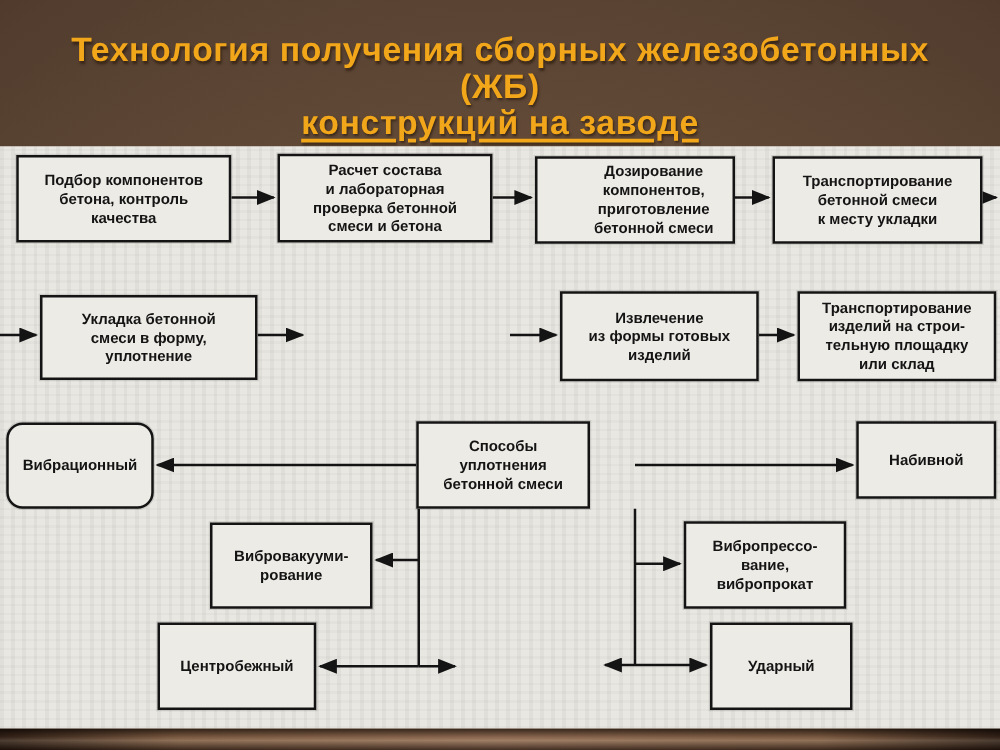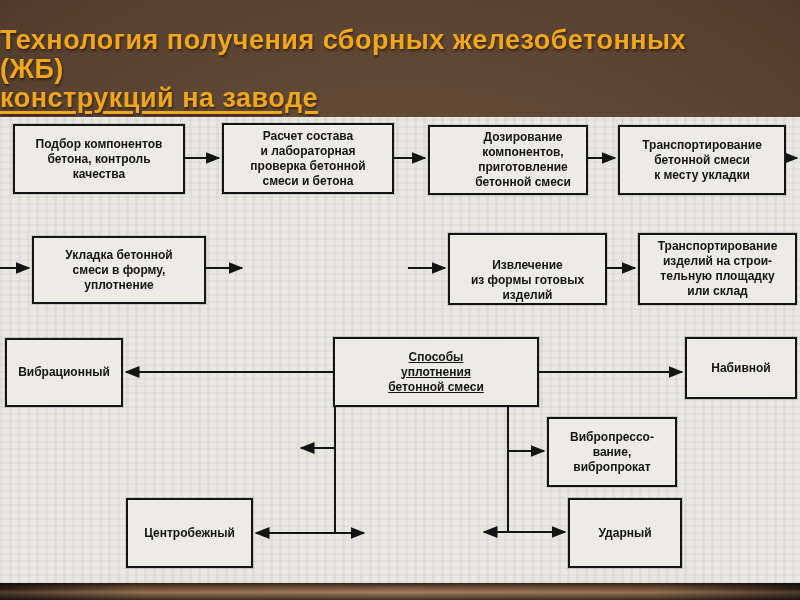--- a/index.html
+++ b/index.html
@@ -2,21 +2,21 @@
 <html><head>
 <meta charset="utf-8">
 <style>
   html,body{margin:0;padding:0;background:#1a1a1a;}
   .slide{
     position:relative;width:800px;height:600px;overflow:hidden;
     font-family:"Liberation Sans","DejaVu Sans",sans-serif;
     background:radial-gradient(ellipse 130% 190% at 50% 112%, #81614a 0%, #6b513c 38%, #523d2e 68%, #2c1f17 100%);
   }
   .title-band{position:absolute;left:0;top:0;width:800px;height:117px;
-    display:flex;flex-direction:column;align-items:flex-start;justify-content:flex-start;
+    display:flex;flex-direction:column;align-items:center;justify-content:flex-start;
     padding-top:26px;box-sizing:border-box;}
   .title-line{
     color:#F2A71B;font-weight:bold;font-size:27px;line-height:29px;
     text-shadow:1px 2px 2px rgba(30,15,0,.55);letter-spacing:.5px;white-space:nowrap;}
   .title-line.u{text-decoration:underline;text-decoration-thickness:3px;text-underline-offset:4px;}
   .paper{
     position:absolute;left:0;top:117px;width:800px;height:466px;
     background-color:#E9E7E2;
     background-image:
       repeating-linear-gradient(90deg, rgba(110,110,100,.07) 0 3px, rgba(0,0,0,0) 3px 9px),
@@ -100,42 +100,46 @@
       <div class="lbl">Транспортирование
 бетонной смеси
 к месту укладки</div>
     </div>
 
     <div class="box" style="left:32px;top:119px;width:174px;height:68px;">
       <div class="lbl">Укладка бетонной
 смеси в форму,
 уплотнение</div>
     </div>
-    <div class="box" style="left:448px;top:116px;width:159px;height:72px;align-items:flex-end;">
+    <div class="box" style="left:448px;top:116px;width:159px;height:72px;">
       <div class="lbl">Извлечение
 из формы готовых
 изделий</div>
     </div>
     <div class="box" style="left:638px;top:116px;width:159px;height:72px;">
       <div class="lbl">Транспортирование
 изделий на строи-
 тельную площадку
 или склад</div>
     </div>
 
-    <div class="box" style="left:5px;top:221px;width:118px;height:69px;">
+    <div class="box" style="left:5px;top:221px;width:118px;height:69px;border-radius:13px;">
       <div class="lbl">Вибрационный</div>
     </div>
-    <div class="box" style="left:333px;top:220px;width:206px;height:70px;text-decoration:underline;">
+    <div class="box" style="left:333px;top:220px;width:139px;height:70px;">
       <div class="lbl">Способы
 уплотнения
 бетонной смеси</div>
     </div>
     <div class="box" style="left:685px;top:220px;width:112px;height:62px;">
       <div class="lbl">Набивной</div>
+    </div>
+    <div class="box" style="left:168px;top:301px;width:130px;height:69px;">
+      <div class="lbl">Вибровакууми-
+рование</div>
     </div>
     <div class="box" style="left:547px;top:300px;width:130px;height:70px;">
       <div class="lbl">Вибропрессо-
 вание,
 вибропрокат</div>
     </div>
     <div class="box" style="left:126px;top:381px;width:127px;height:70px;">
       <div class="lbl">Центробежный</div>
     </div>
     <div class="box" style="left:568px;top:381px;width:114px;height:70px;">

